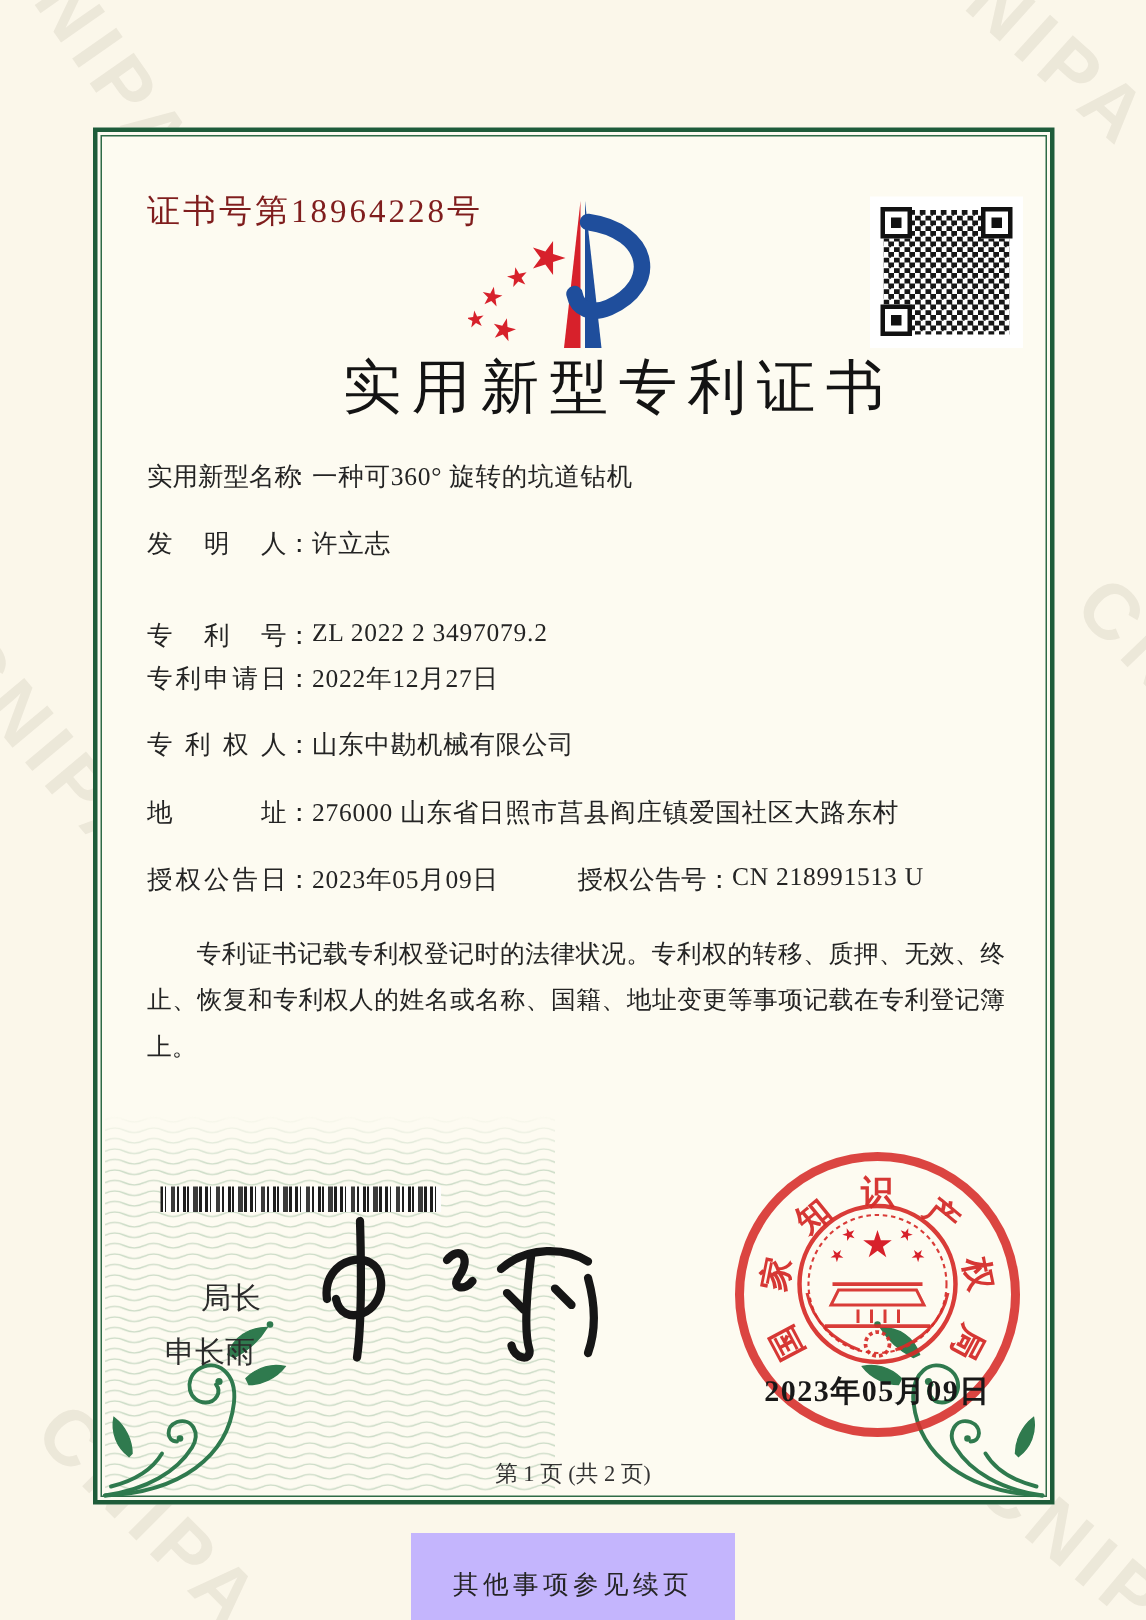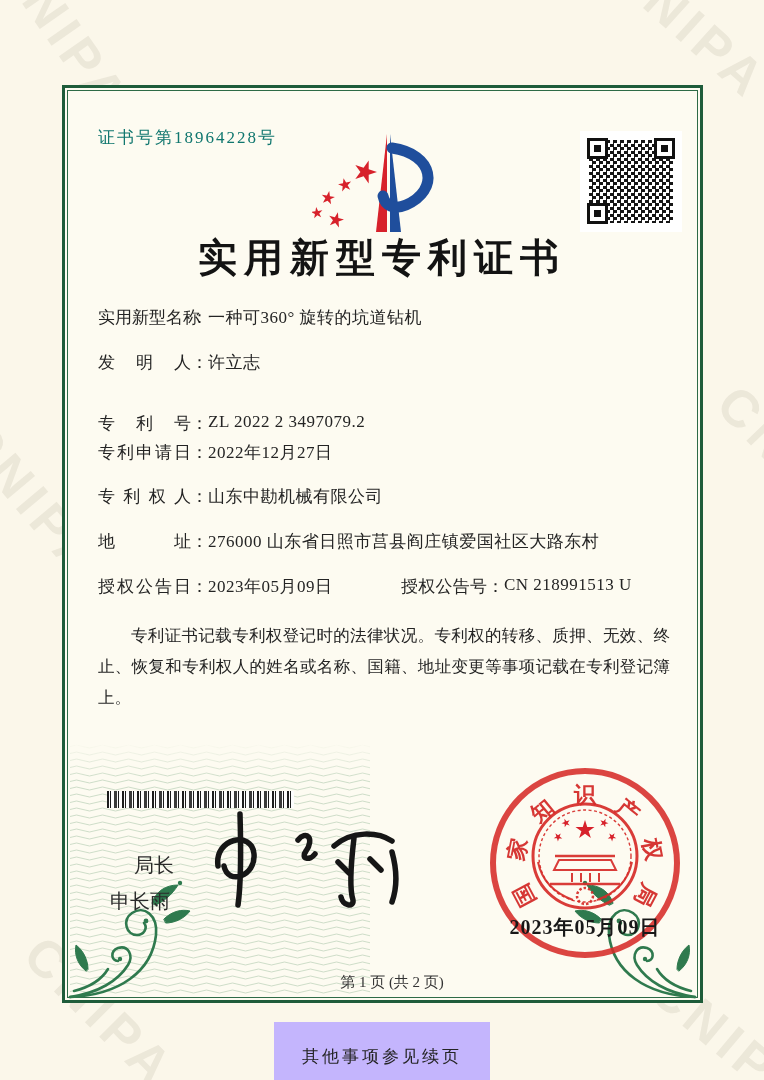--- a/index.html
+++ b/index.html
@@ -17,39 +17,39 @@
   #frame .inner-line{position:absolute;left:2px;top:2px;right:2px;bottom:2px;
          border:1px solid #2E6B47;pointer-events:none;}
   .wave-band{position:absolute;left:5px;right:5px;bottom:5px;height:252px;
          -webkit-mask-image:linear-gradient(to bottom,transparent,black 14%);
          mask-image:linear-gradient(to bottom,transparent,black 14%);}
   .flourish{position:absolute;width:132px;height:132px;}
   .flourish.bl{left:-5px;bottom:-7px;}
   .flourish.br{right:-5px;bottom:-7px;transform:scaleX(-1);}
 
   
-  #cert-no{position:absolute;left:98px;top:126px;font-size:17px;letter-spacing:2px;color:#0f766e;}
+  #cert-no{position:absolute;left:98px;top:126px;font-size:22px;letter-spacing:2px;color:#7f1d1d;}
   #logo{position:absolute;left:312px;top:128px;}
   #qr{position:absolute;left:580px;top:131px;width:102px;height:101px;background:#fff;}
   #qr .qr-px{position:absolute;left:9px;top:9px;width:84px;height:83px;
       background:repeating-conic-gradient(#161616 0% 25%,#ffffff 0% 50%) 0 0/7px 7px;}
   .qr-finder{position:absolute;width:21px;height:21px;border:3.5px solid #111;background:#fff;box-sizing:border-box;}
   .qr-finder::after{content:"";position:absolute;left:3.5px;top:3.5px;width:7px;height:7px;background:#111;}
   .qr-finder.tl{left:7px;top:7px;} .qr-finder.tr{right:7px;top:7px;} .qr-finder.bl{left:7px;bottom:8px;}
 
-  #title{position:absolute;left:62px;top:231px;width:640px;text-align:center;
-         font-size:39px;font-weight:700;letter-spacing:7px;color:#131313;}
+  #title{position:absolute;left:62px;top:231px;width:701px;text-align:center;
+         font-size:39px;font-weight:400;letter-spacing:7px;color:#131313;}
 
   
   .field-row{position:absolute;left:98px;height:24px;font-size:17px;color:#242424;white-space:nowrap;}
   .f-label{display:inline-block;width:93px;text-align:justify;text-align-last:justify;vertical-align:top;}
   .f-colon{display:inline-block;vertical-align:top;}
   .f-value{display:inline-block;vertical-align:top;letter-spacing:0.5px;}
   .pair2{position:absolute;left:287px;top:0;white-space:nowrap;}
-  .pair2 .f-label{width:86px;margin-left:16px;}
+  .pair2 .f-label{width:86px;}
 
   
   #body-text{position:absolute;left:98px;top:620px;width:572px;font-size:16.5px;
              line-height:31px;color:#242424;text-align:justify;}
   #body-text p{margin:0;text-indent:2em;}
 
   
   #barcode{position:absolute;left:107px;top:791px;width:187px;height:17px;background:
      repeating-linear-gradient(90deg,#1c1c1c 0 2px,#fdfdfd 2px 3px,#1c1c1c 3px 4px,#fdfdfd 4px 7px,
      #3a3a3a 7px 10px,#fdfdfd 10px 11px,#1c1c1c 11px 12.5px,#fdfdfd 12.5px 15px);}
@@ -64,21 +64,21 @@
   #seal .ring{position:absolute;left:0;top:0;width:178px;height:178px;border:6px solid rgba(214,43,40,0.88);
       border-radius:50%;}
   #seal .arc{position:absolute;left:0;top:0;width:190px;height:190px;}
   #seal .arc span{position:absolute;width:24px;height:26px;text-align:center;font-size:22px;font-weight:700;
       color:rgba(210,38,36,0.92);}
   #seal .emblem{position:absolute;left:35px;top:28px;}
   #seal-date{position:absolute;left:0;top:146px;width:190px;text-align:center;font-size:20px;
       letter-spacing:1px;color:#181818;font-weight:600;}
 
   
-  #page-info{position:absolute;left:62px;top:973px;width:640px;text-align:center;font-size:15px;color:#333;margin-left:10px;}
+  #page-info{position:absolute;left:62px;top:973px;width:640px;text-align:center;font-size:15px;color:#333;}
   #cont-note{position:absolute;left:0;top:1022px;width:764px;text-align:center;}
   #cont-note span{display:inline-block;background:#c4b5fd;padding:23px 28px;font-size:17px;
       letter-spacing:3px;color:#242424;}
 </style>
 </head>
 <body>
 
 <div id="page">
 
   <span class="wm" style="left:-30px;top:2px;transform:rotate(55deg);">CNIPA</span>

